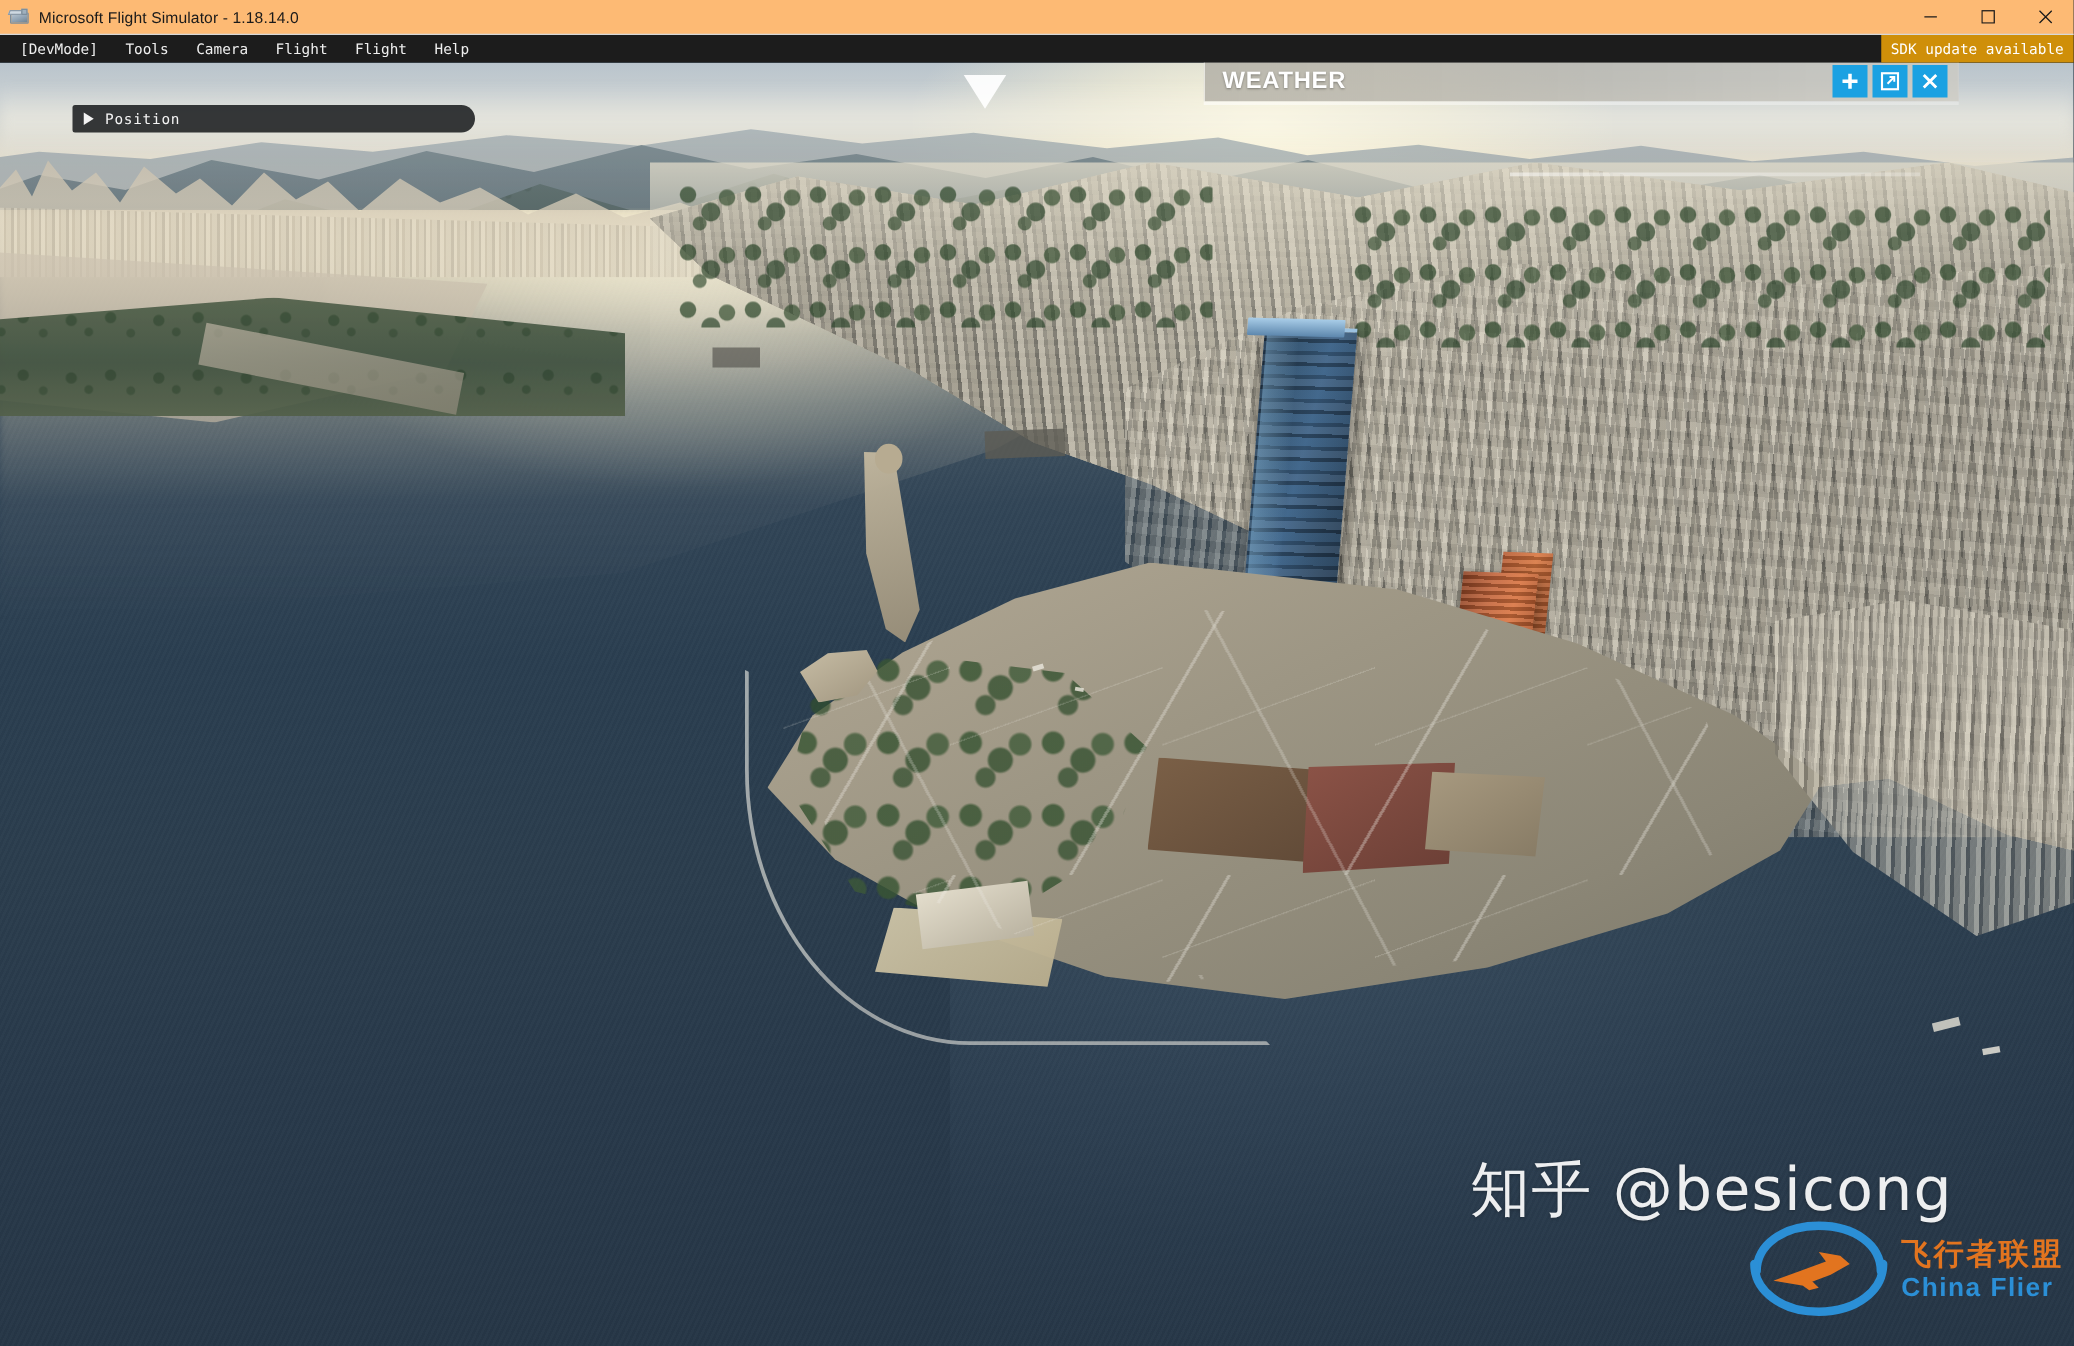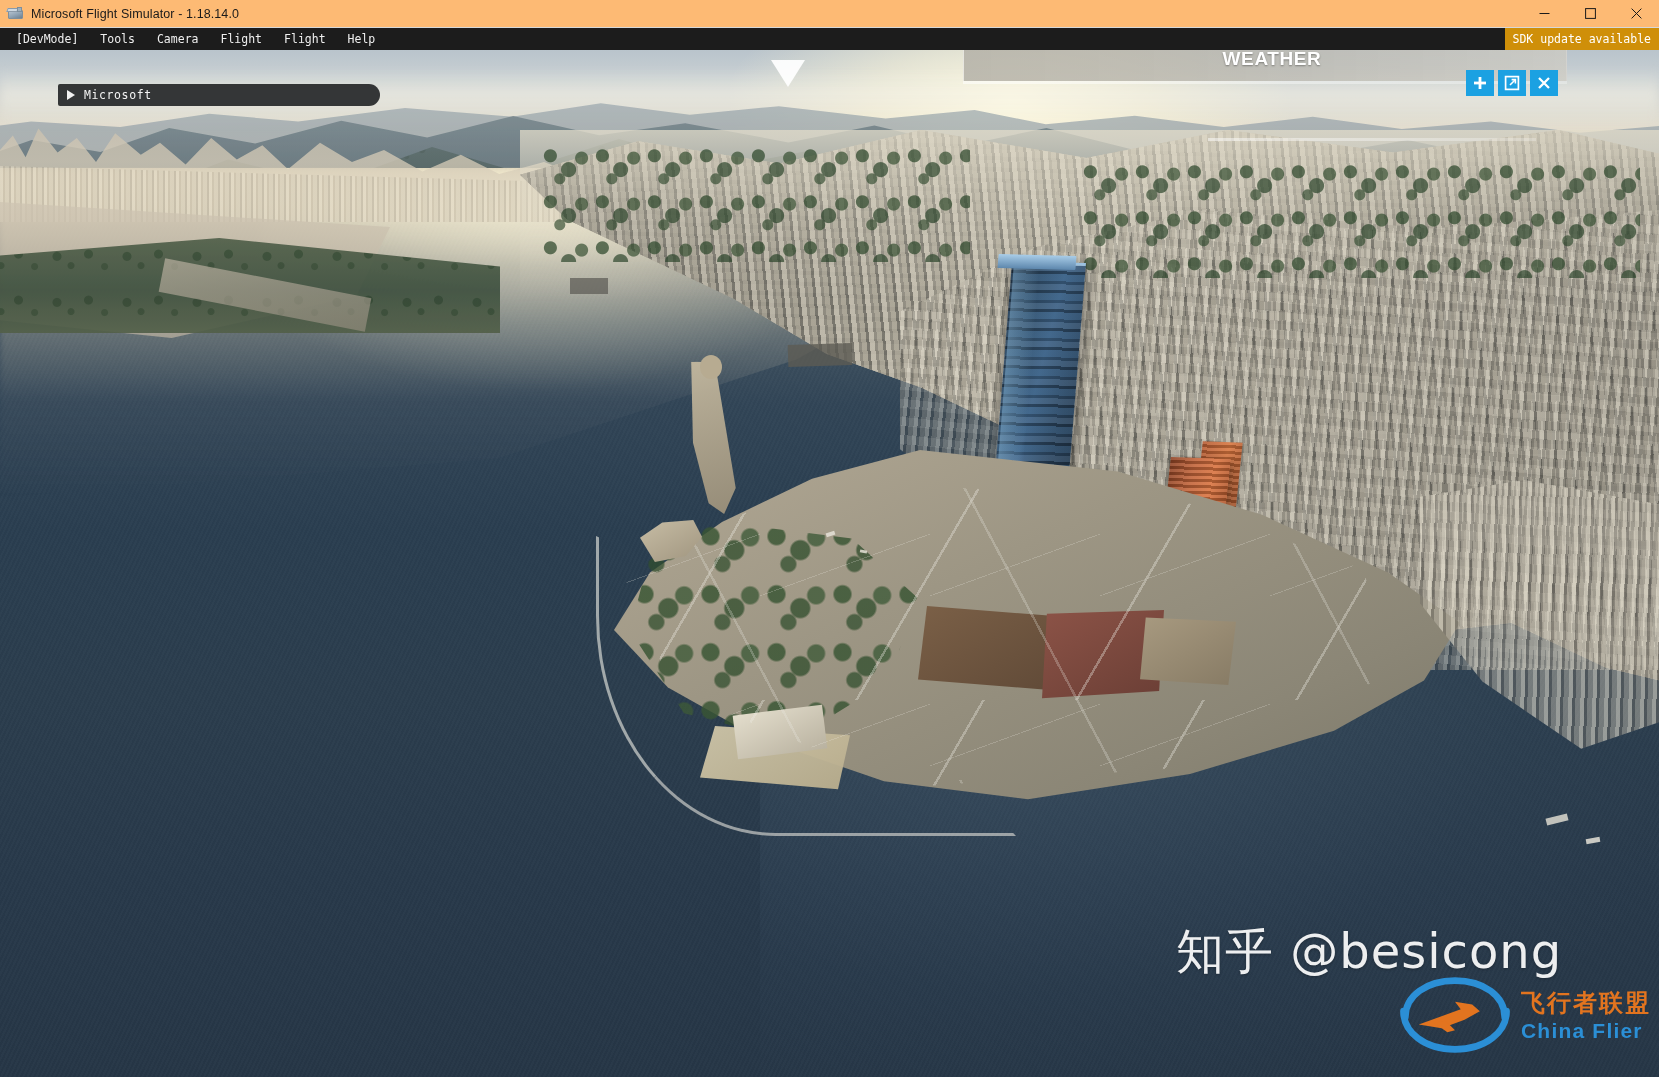--- a/index.html
+++ b/index.html
@@ -503,21 +503,20 @@
   }
 
   
   .panel { position:absolute; z-index:50; }
   .panel-header {
     display:flex; align-items:center;
     height:100%;
     padding-left:14px;
     border:1px solid rgba(255,255,255,0.42);
     border-bottom:none;
-    flex-direction:column;
   }
   .panel-title {
     font-family:"Liberation Sans", sans-serif;
     font-weight:bold;
     color:#ffffff;
     letter-spacing:0.6px;
     text-shadow:0 1px 2px rgba(0,0,0,0.35);
     white-space:nowrap;
   }
   .panel-btns {
@@ -688,21 +687,21 @@
     <div class="boat b1"></div>
     <div class="boat b2"></div>
     <div class="boat b3"></div>
     <div class="boat b4"></div>
 
     <div class="hud-tri"></div>
   </div>
 
   <div class="position-bar">
     <span class="tri"></span>
-    <span class="lbl">Microsoft</span>
+    <span class="lbl">Position</span>
   </div>
 
   <div class="panel" id="weather-panel">
     <div class="panel-header">
       <span class="panel-title">WEATHER</span>
       <div class="panel-btns">
         <div class="pbtn">
           <svg width="16" height="16" viewBox="0 0 16 16">
             <rect x="6.6" y="2" width="2.8" height="12" fill="#ffffff"></rect>
             <rect x="2" y="6.6" width="12" height="2.8" fill="#ffffff"></rect>

